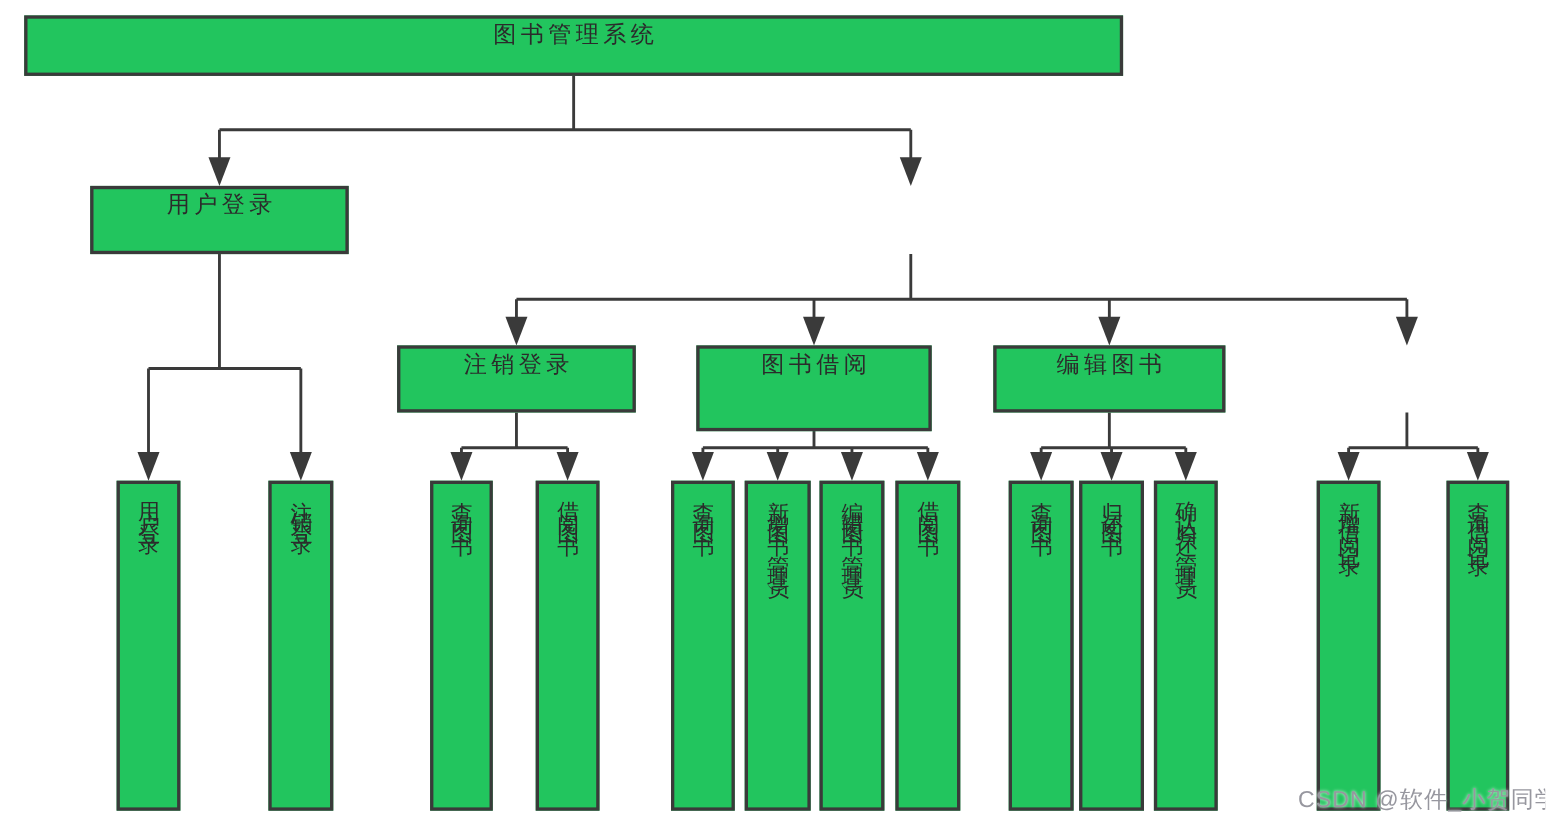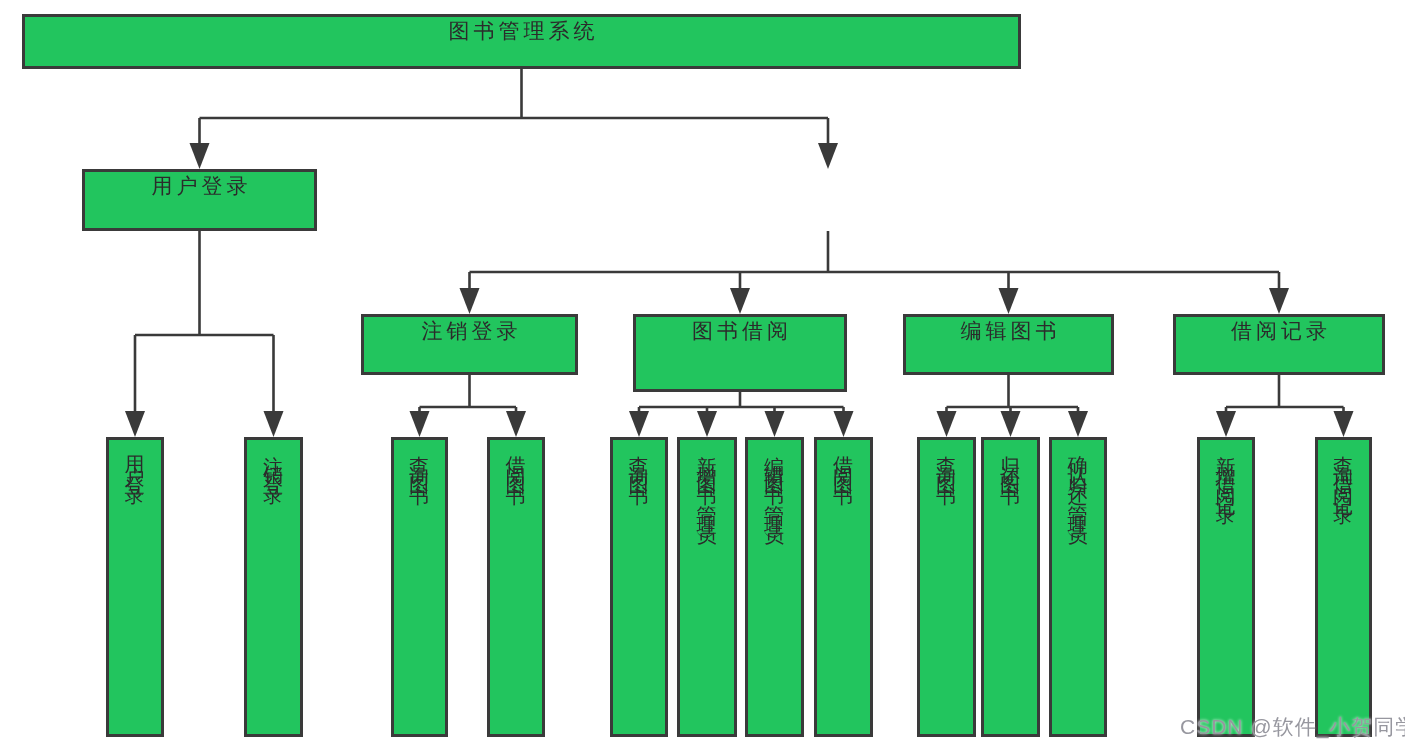--- a/index.html
+++ b/index.html
@@ -97,23 +97,20 @@
 
   <div class="box h" style="left:361px;top:314px;width:217px;height:61px">
     <span>注销登录</span>
   </div>
   <div class="box h" style="left:633px;top:314px;width:214px;height:78px">
     <span>图书借阅</span>
   </div>
   <div class="box h" style="left:903px;top:314px;width:211px;height:61px">
     <span>编辑图书</span>
   </div>
-  <div class="box h" style="left:1173px;top:314px;width:212px;height:61px">
-    <span>借阅记录</span>
-  </div>
 
   <div class="box v" style="left:106px;top:437px;width:58px;height:300px">
     <span>用户登录</span>
   </div>
   <div class="box v" style="left:244px;top:437px;width:59px;height:300px">
     <span>注销登录</span>
   </div>
 
   <div class="box v" style="left:391px;top:437px;width:57px;height:300px">
     <span>查询图书</span>

